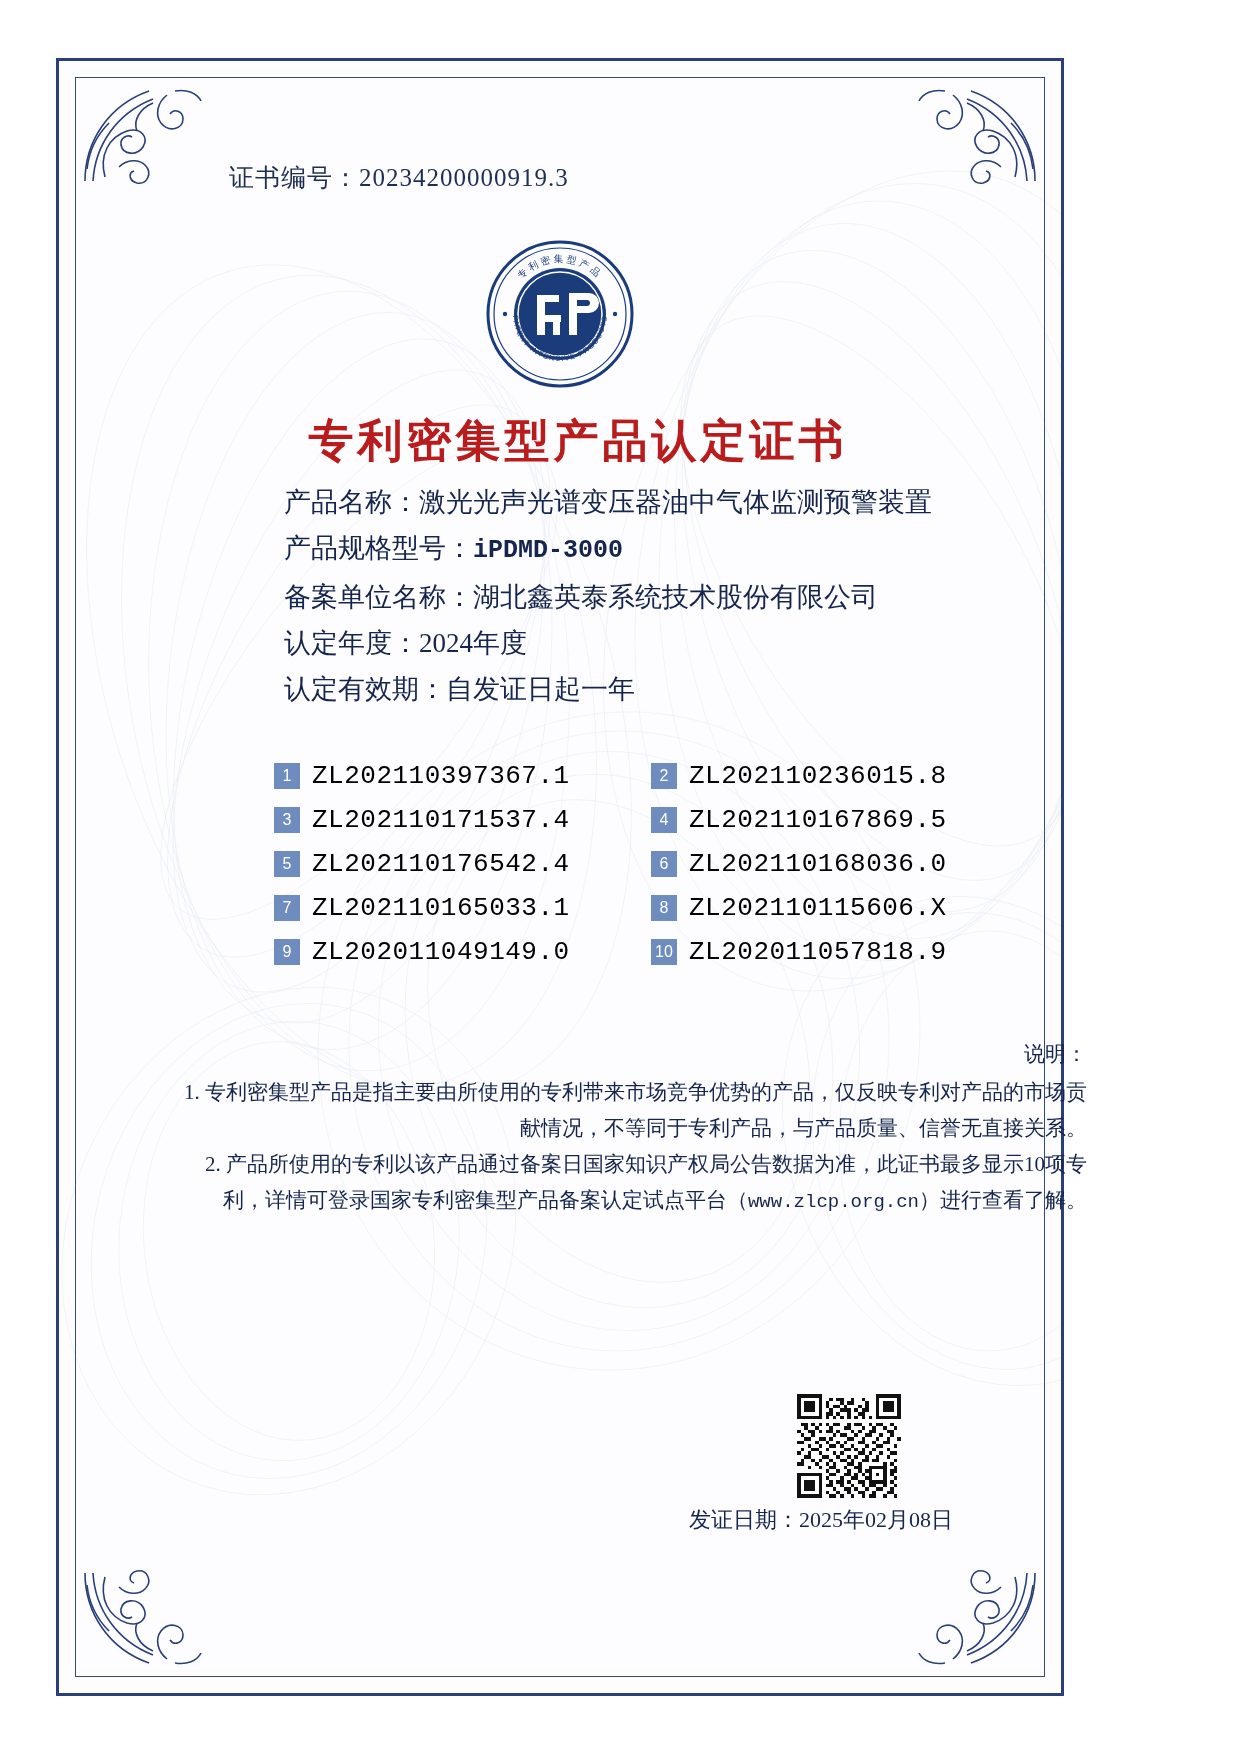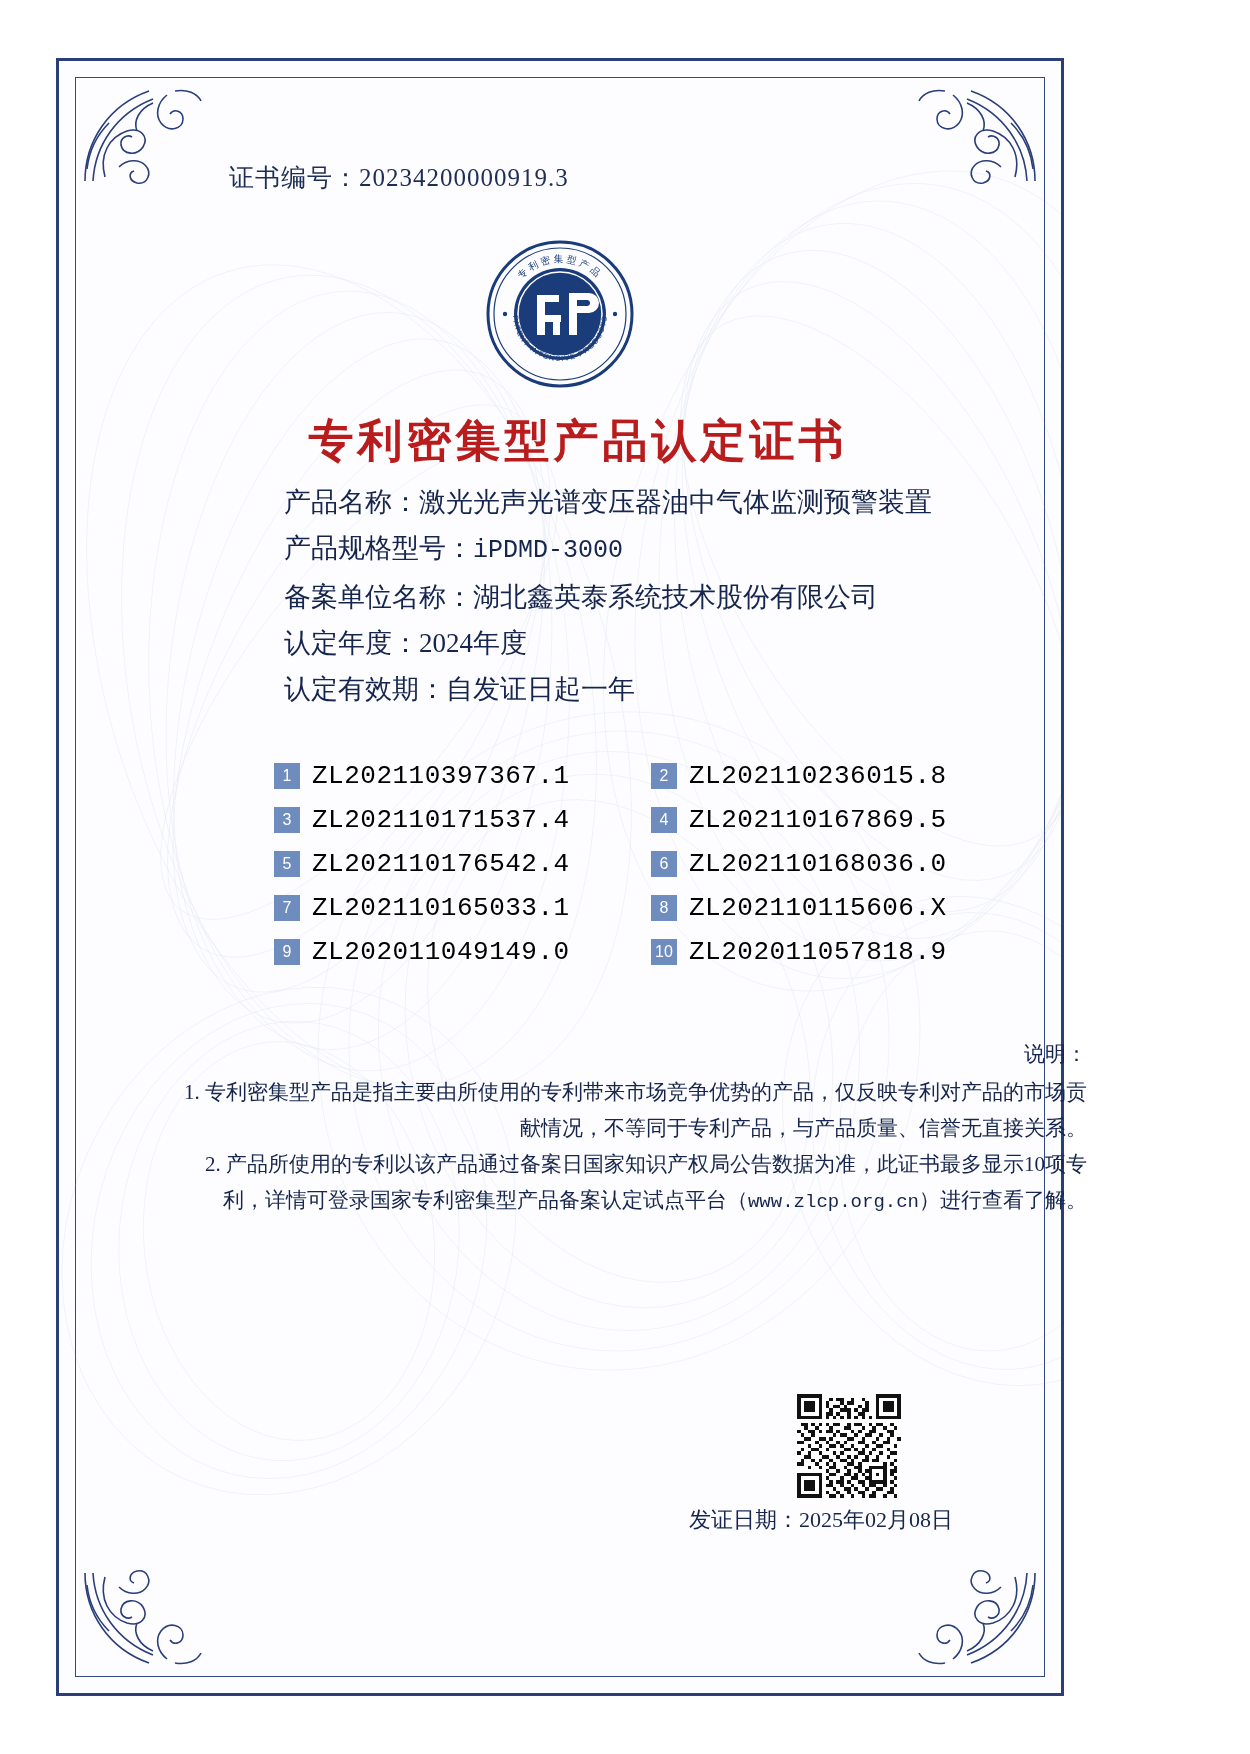--- a/index.html
+++ b/index.html
@@ -105,21 +105,21 @@
   }
   .field {
     font-size: 27px;
     line-height: 46px;
     color: #16254d;
     font-family: "Liberation Serif", serif;
     white-space: nowrap;
   }
   .field .label { }
   .field .value { }
-  .field .mono { font-family: "Liberation Mono", monospace; font-size: 25px; }
+  .field .mono { font-family: "Liberation Mono", monospace; font-size: 25px; font-weight: bold; }
 
   
   .patents {
     position: absolute;
     left: 215px;
     top: 700px;
     width: 720px;
     display: grid;
     grid-template-columns: 1fr 1fr;
     row-gap: 14px;

